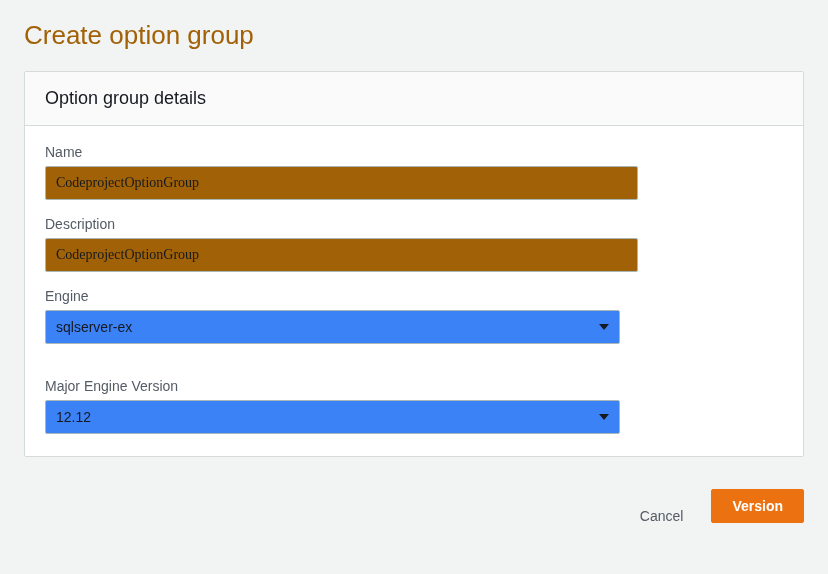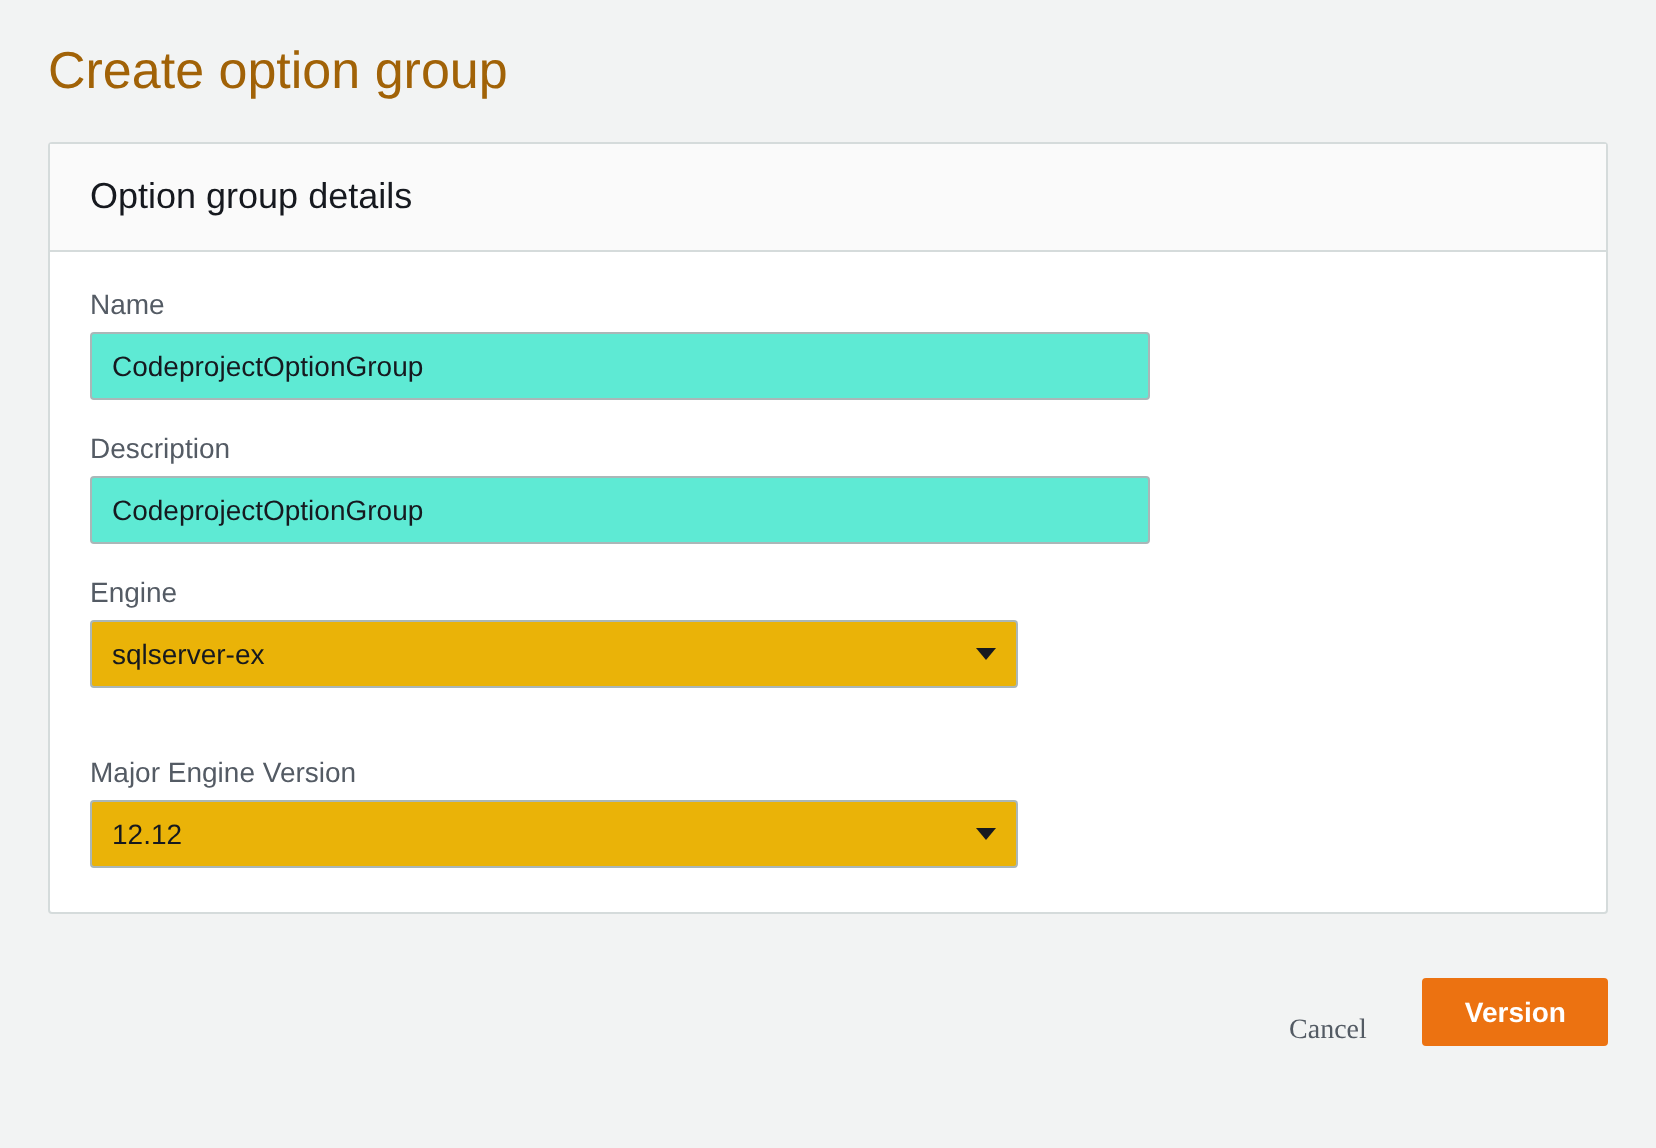--- a/index.html
+++ b/index.html
@@ -46,40 +46,40 @@
       margin-bottom: 0;
       margin-top: 34px;
     }
     .form-label {
       display: block;
       font-size: 14px;
       color: #545b64;
       margin-bottom: 6px;
     }
     .form-input {
-      width: 530px;
+      width: 593px;
       height: 34px;
       border: 1px solid #aab7b8;
       border-radius: 2px;
       padding: 6px 10px;
       font-size: 14px;
-      font-family: Liberation Sans, sans-serif;
+      font-family: Liberation Serif, serif;
       color: #16191f;
-      background: #5eead4;
+      background: #a16207;
     }
     .form-select {
-      width: 464px;
+      width: 575px;
       height: 34px;
       border: 1px solid #aab7b8;
       border-radius: 2px;
       padding: 6px 30px 6px 10px;
       font-size: 14px;
       font-family: inherit;
       color: #16191f;
-      background: #eab308;
+      background: #3b82f6;
       position: relative;
       display: flex;
       align-items: center;
       cursor: pointer;
     }
     .select-caret {
       position: absolute;
       right: 10px;
       top: 50%;
       transform: translateY(-50%);
@@ -96,21 +96,21 @@
       margin-top: 22px;
       gap: 18px;
     }
     .btn-cancel {
       background: none;
       border: none;
       font-size: 14px;
       color: #545b64;
       cursor: pointer;
       padding: 8px 10px;
-      font-family: Liberation Serif, serif;
+      font-family: Liberation Sans, sans-serif;
       margin-top: 21px;
     }
     .btn-create {
       background: #ec7211;
       border: 1px solid #ec7211;
       color: #fff;
       font-size: 14px;
       font-weight: 700;
       padding: 8px 20px;
       border-radius: 2px;

